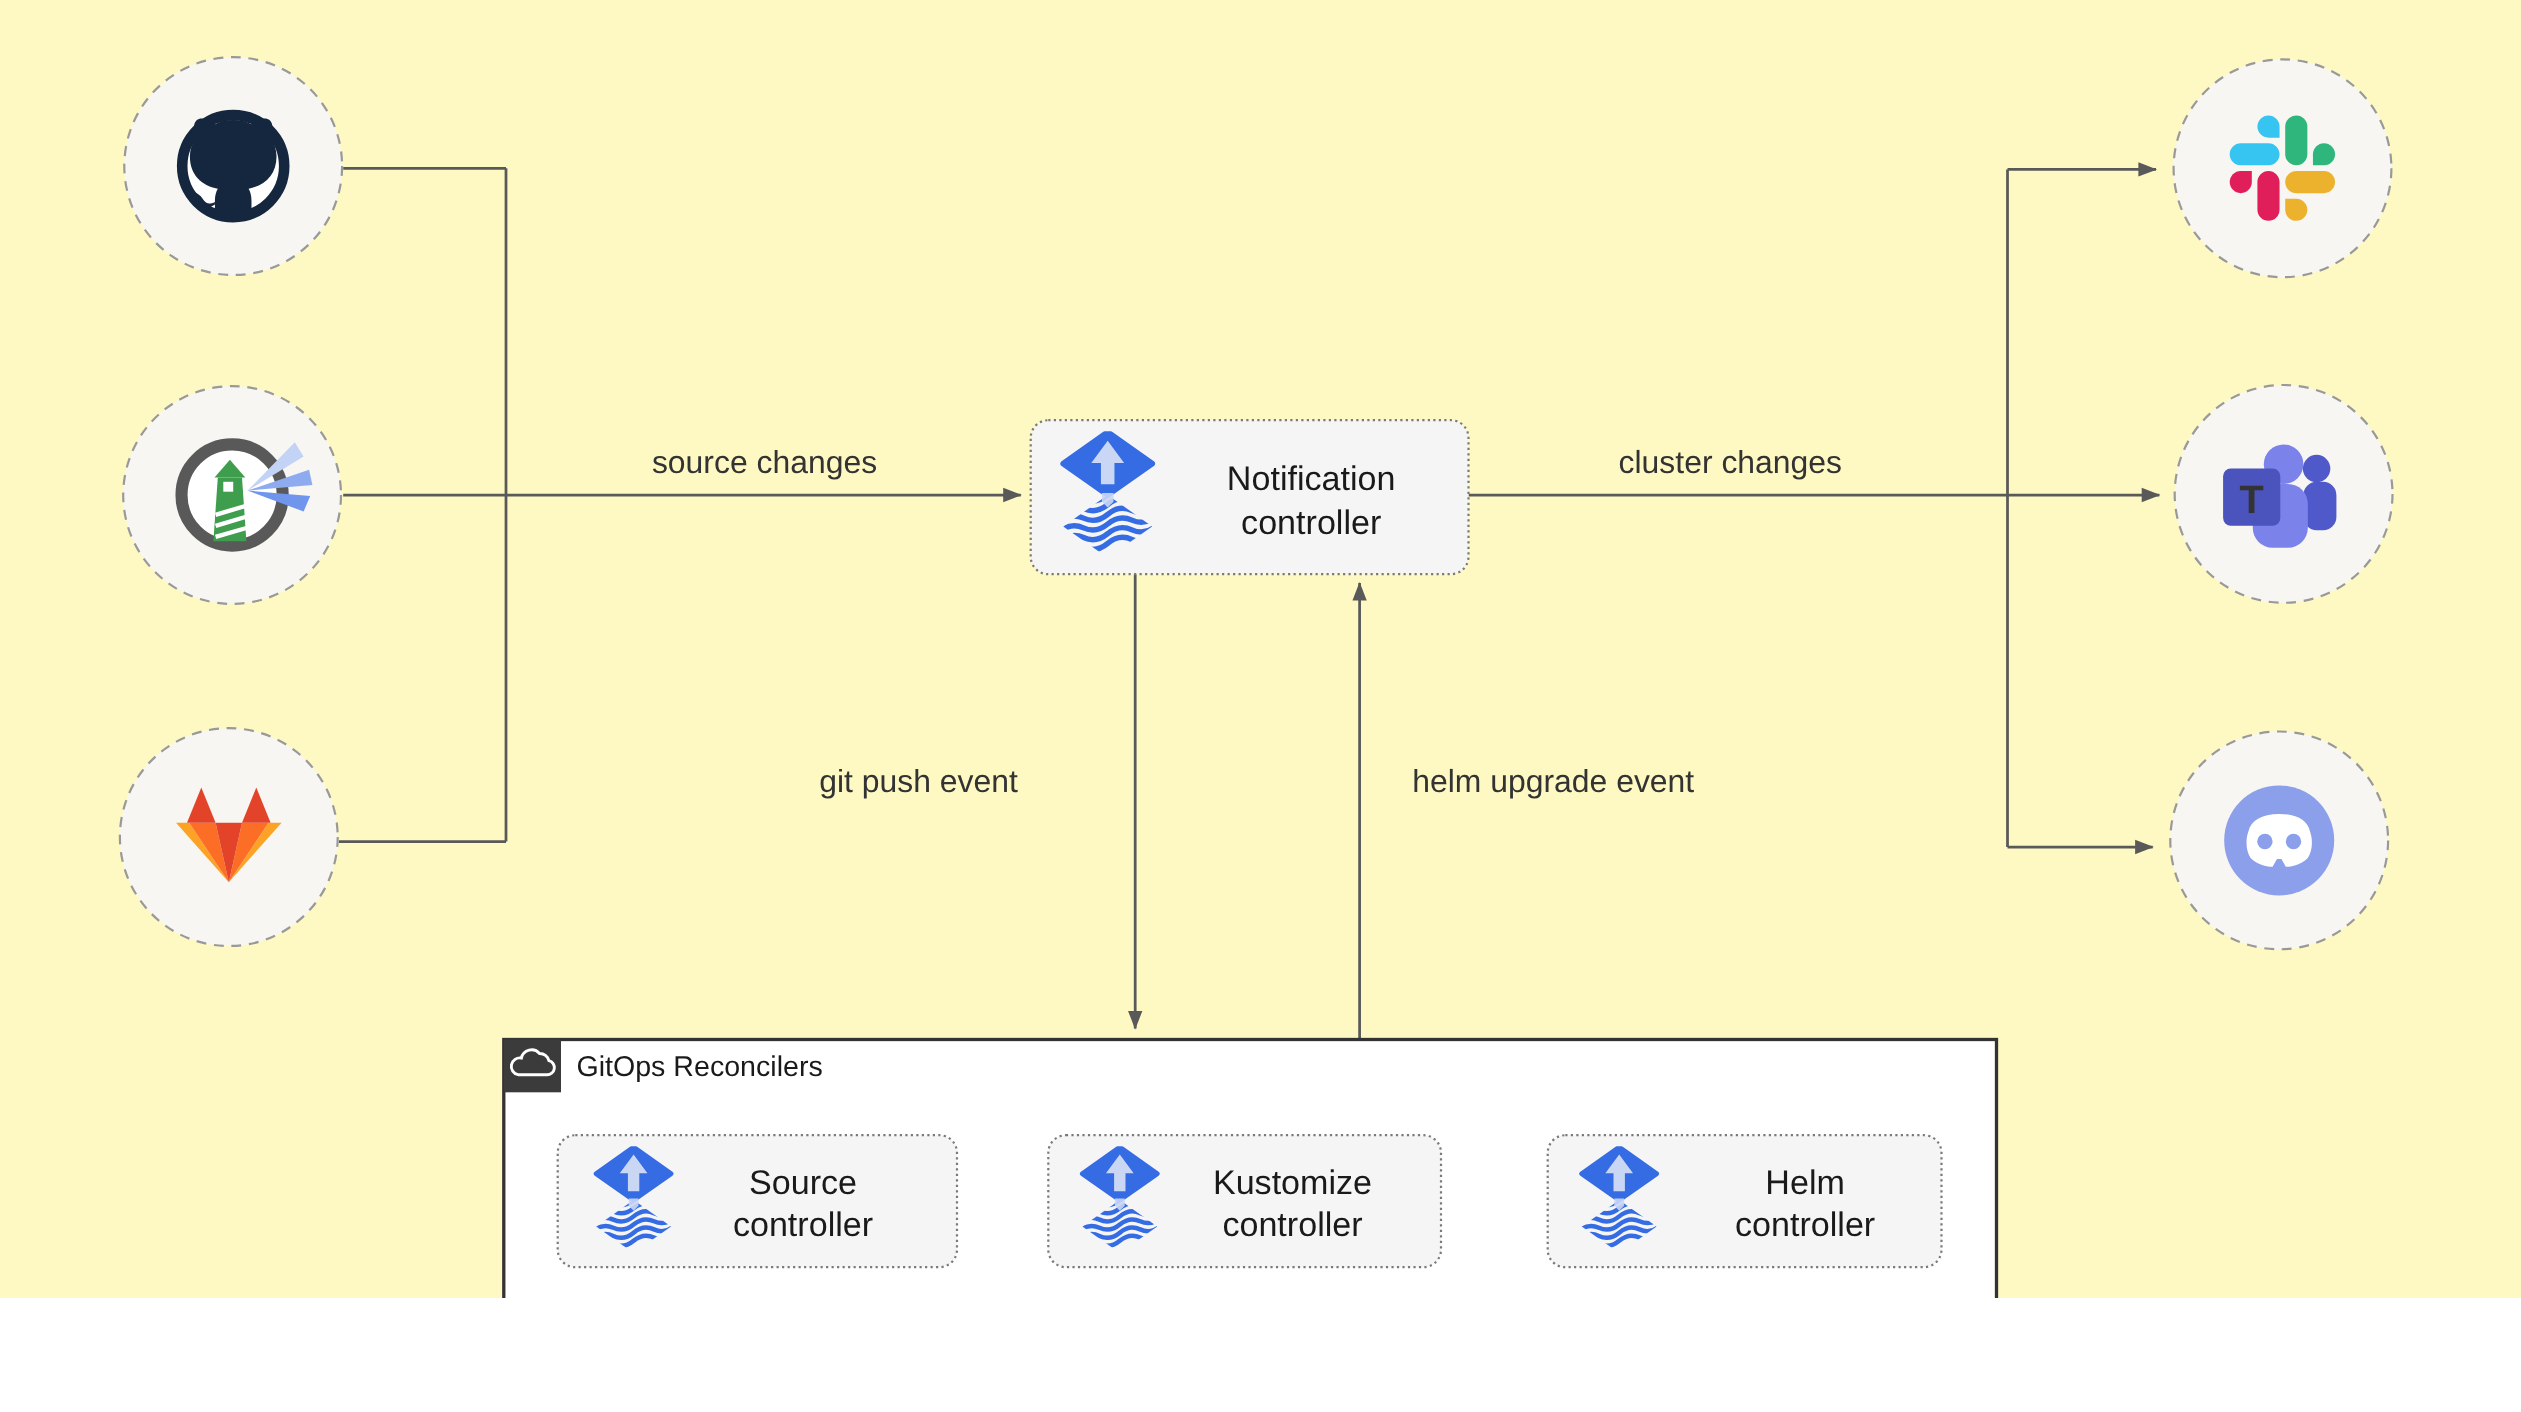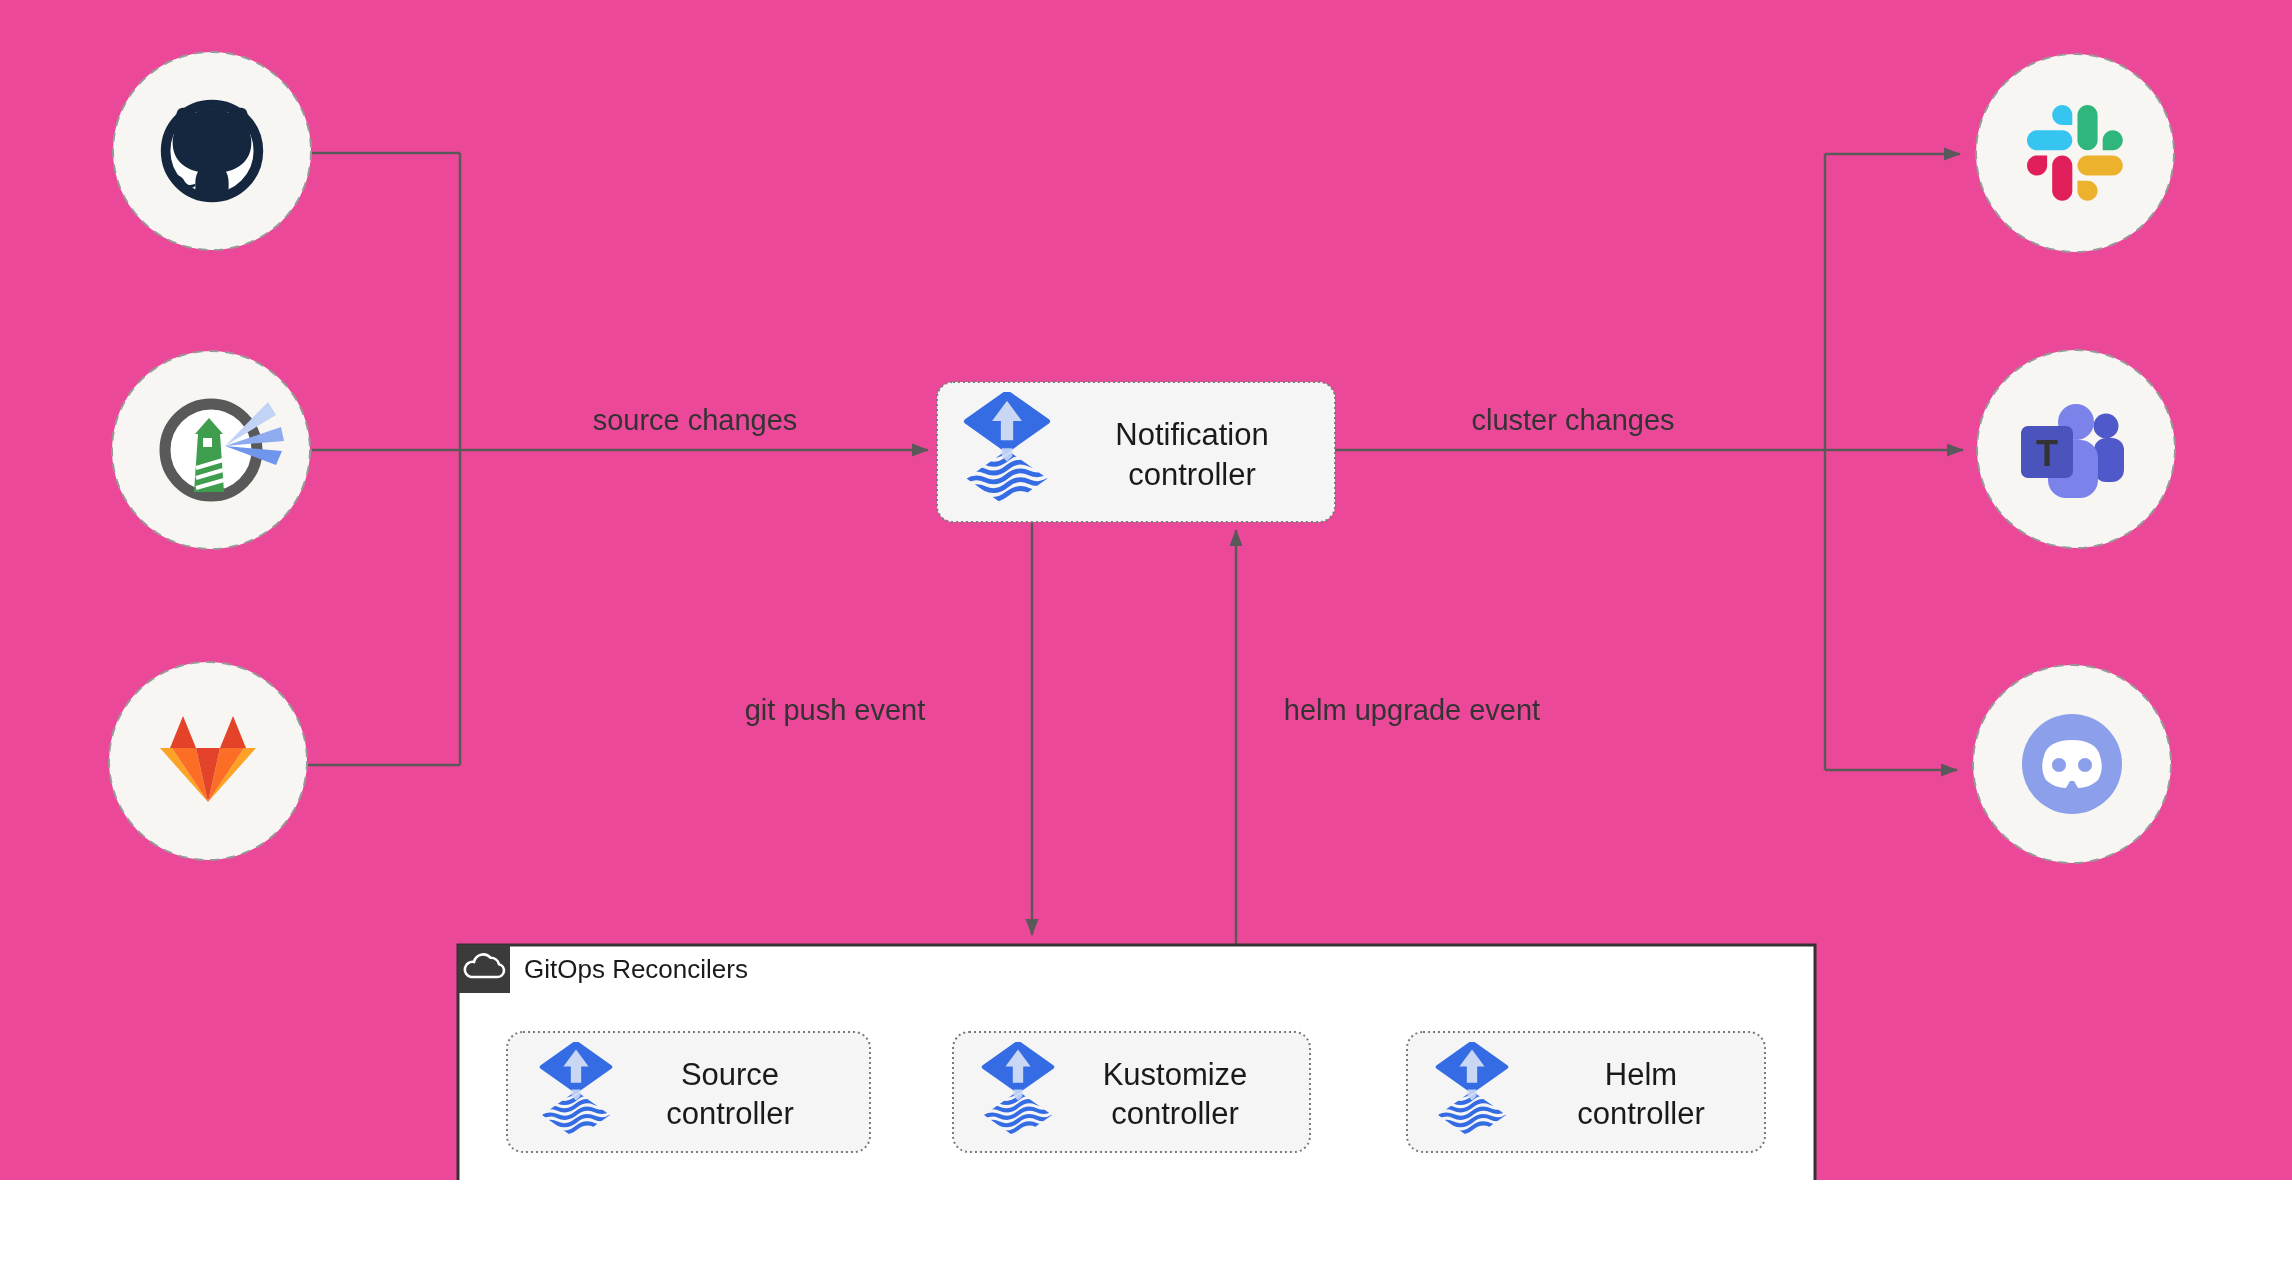--- a/index.html
+++ b/index.html
@@ -1,16 +1,16 @@
 <!DOCTYPE html>
 <html><head>
 <meta charset="utf-8">
 <style>
   html, body { margin: 0; padding: 0; background: #ffffff; }
-  .stage { width: 2292px; height: 1180px; position: relative; background: #ec4899; }
+  .stage { width: 2292px; height: 1180px; position: relative; background: #fef9c3; }
   svg { display: block; }
   text { font-family: "Liberation Sans", sans-serif; fill: #333333; }
   .edge-label { font-size: 29px; }
   .node-label { font-size: 31px; fill: #1a1a1a; }
   .container-label { font-size: 26px; fill: #1a1a1a; }
   .edge { stroke: #595959; stroke-width: 2.5; fill: none; }
   .node-box { fill: #f5f5f5; stroke: #7a7a7a; stroke-width: 2; stroke-dasharray: 2 3; }
   .dashed-circle { fill: #f7f6f2; stroke: #999999; stroke-width: 2; stroke-dasharray: 9 7; }
 </style>
 </head>

